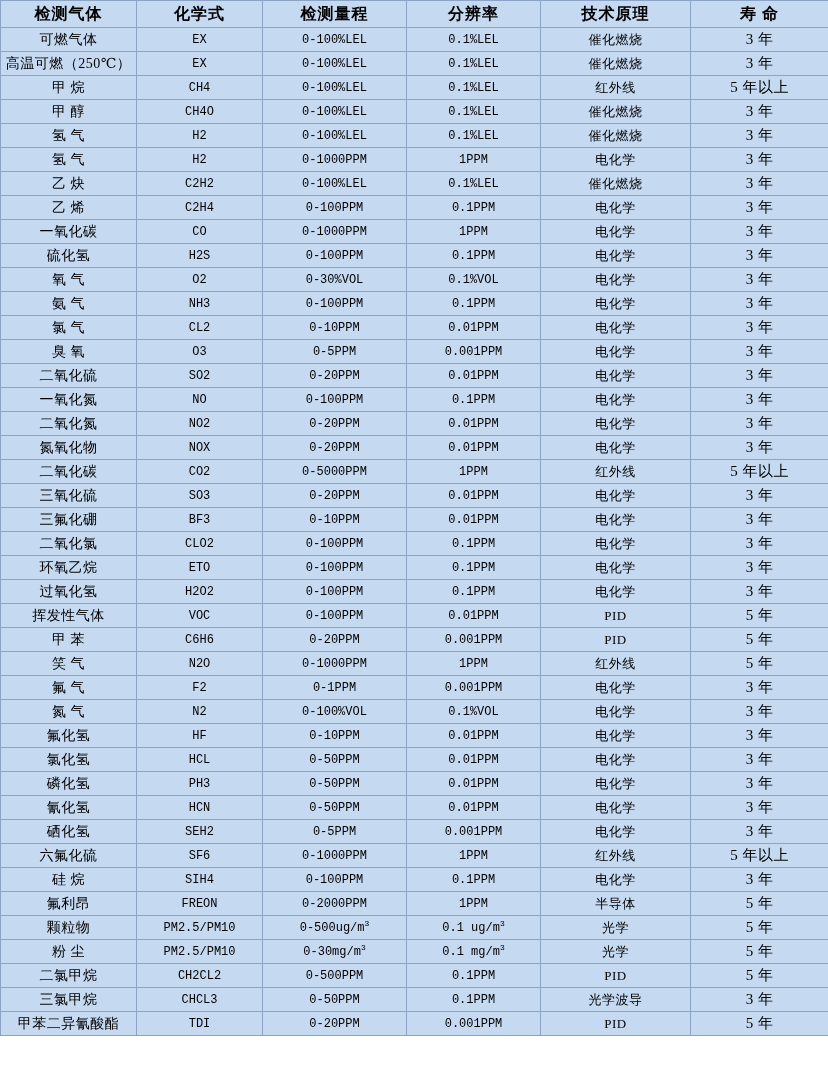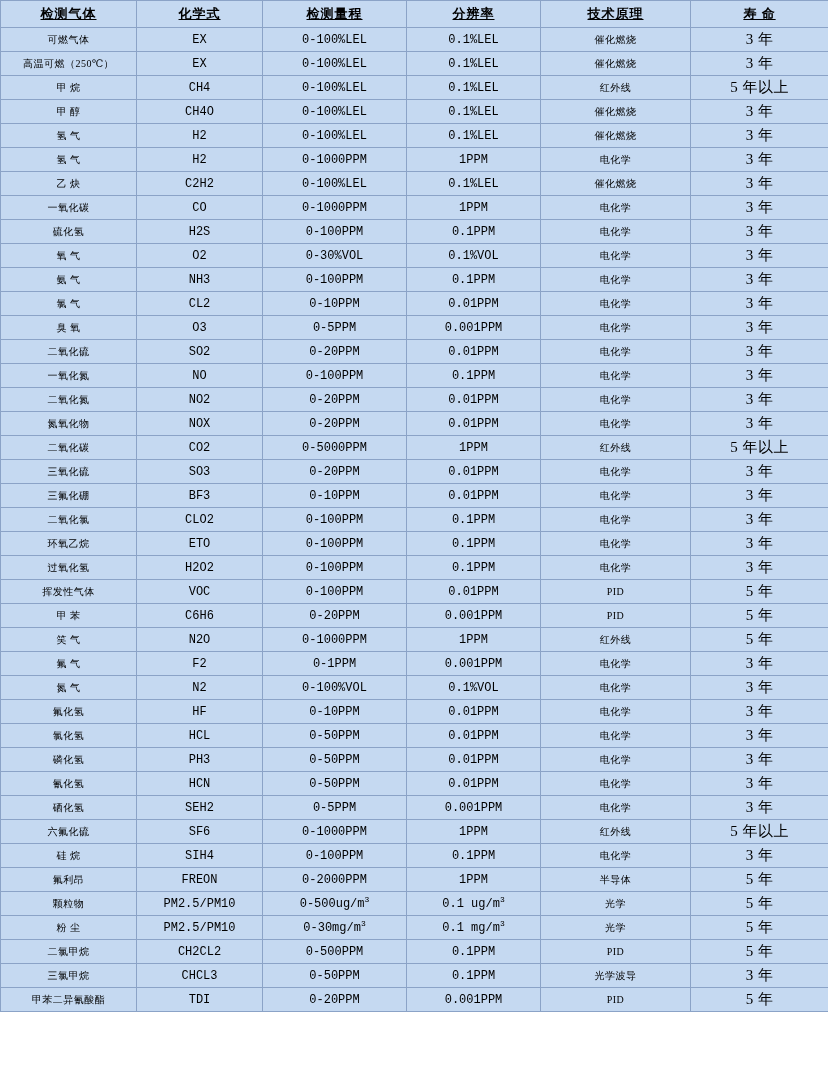--- a/index.html
+++ b/index.html
@@ -28,44 +28,43 @@
     text-align: center;
     vertical-align: middle;
     padding: 0;
     background: #c5d9f1;
     color: #000000;
     overflow: hidden;
     white-space: nowrap;
   }
   #gas-table thead th {
     height: 26px;
-    font-size: 13px;
+    font-size: 16px;
     font-weight: bold;
     letter-spacing: 1px;
     font-family: "Liberation Serif", "DejaVu Serif", serif;
-    text-decoration: underline;
   }
   #gas-table tbody td {
     height: 23px;
     font-size: 13px;
     font-weight: normal;
   }
   
   #gas-table tbody td.col-gas {
-    font-size: 10px;
+    font-size: 14px;
     letter-spacing: 0.5px;
   }
   #gas-table tbody td.col-formula,
   #gas-table tbody td.col-range,
   #gas-table tbody td.col-res {
     font-family: "Liberation Mono", "DejaVu Sans Mono", monospace;
     font-size: 12px;
   }
   #gas-table tbody td.col-tech {
-    font-size: 10px;
+    font-size: 13px;
     letter-spacing: 0.5px;
   }
   #gas-table tbody td.col-life {
     font-size: 15px;
     letter-spacing: 0.5px;
   }
   sup {
     font-size: 8px;
     vertical-align: super;
     line-height: 0;
@@ -144,20 +143,28 @@
       </tr>
       <tr>
         <td class="col-gas">乙 炔</td>
         <td class="col-formula">C2H2</td>
         <td class="col-range">0-100%LEL</td>
         <td class="col-res">0.1%LEL</td>
         <td class="col-tech">催化燃烧</td>
         <td class="col-life">3 年</td>
       </tr>
       <tr>
+        <td class="col-gas">乙 烯</td>
+        <td class="col-formula">C2H4</td>
+        <td class="col-range">0-100PPM</td>
+        <td class="col-res">0.1PPM</td>
+        <td class="col-tech">电化学</td>
+        <td class="col-life">3 年</td>
+      </tr>
+      <tr>
         <td class="col-gas">一氧化碳</td>
         <td class="col-formula">CO</td>
         <td class="col-range">0-1000PPM</td>
         <td class="col-res">1PPM</td>
         <td class="col-tech">电化学</td>
         <td class="col-life">3 年</td>
       </tr>
       <tr>
         <td class="col-gas">硫化氢</td>
         <td class="col-formula">H2S</td>

